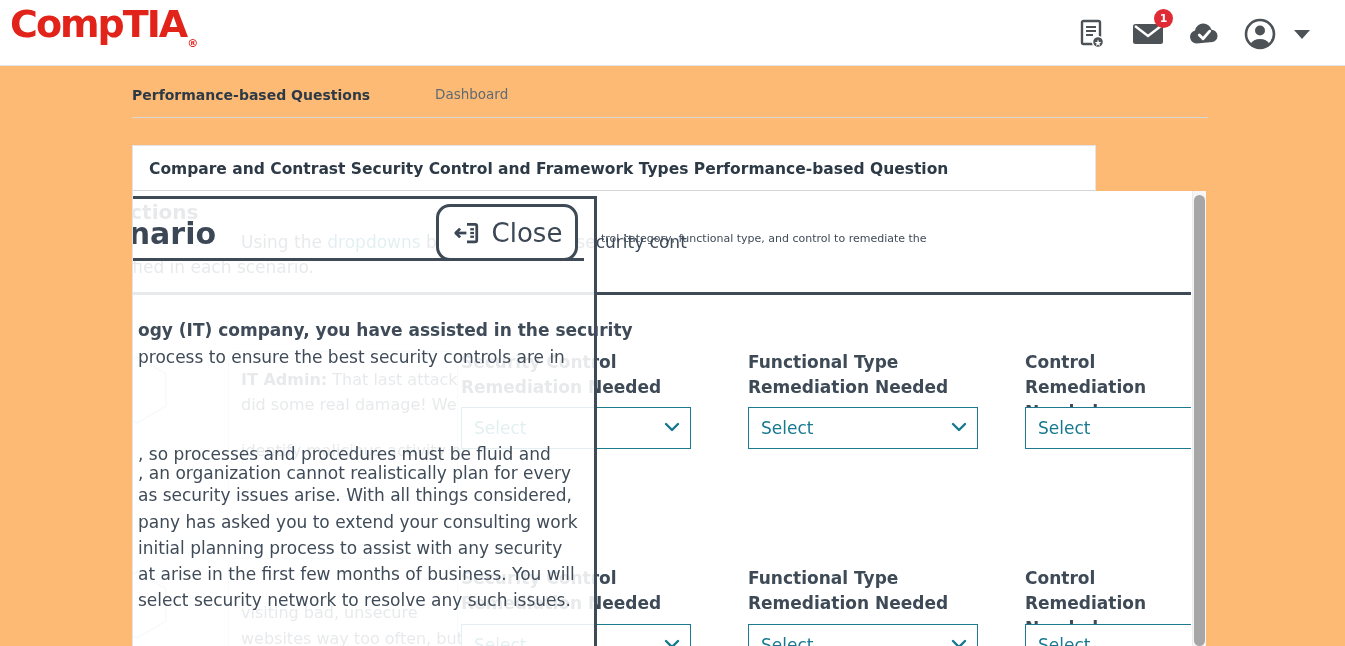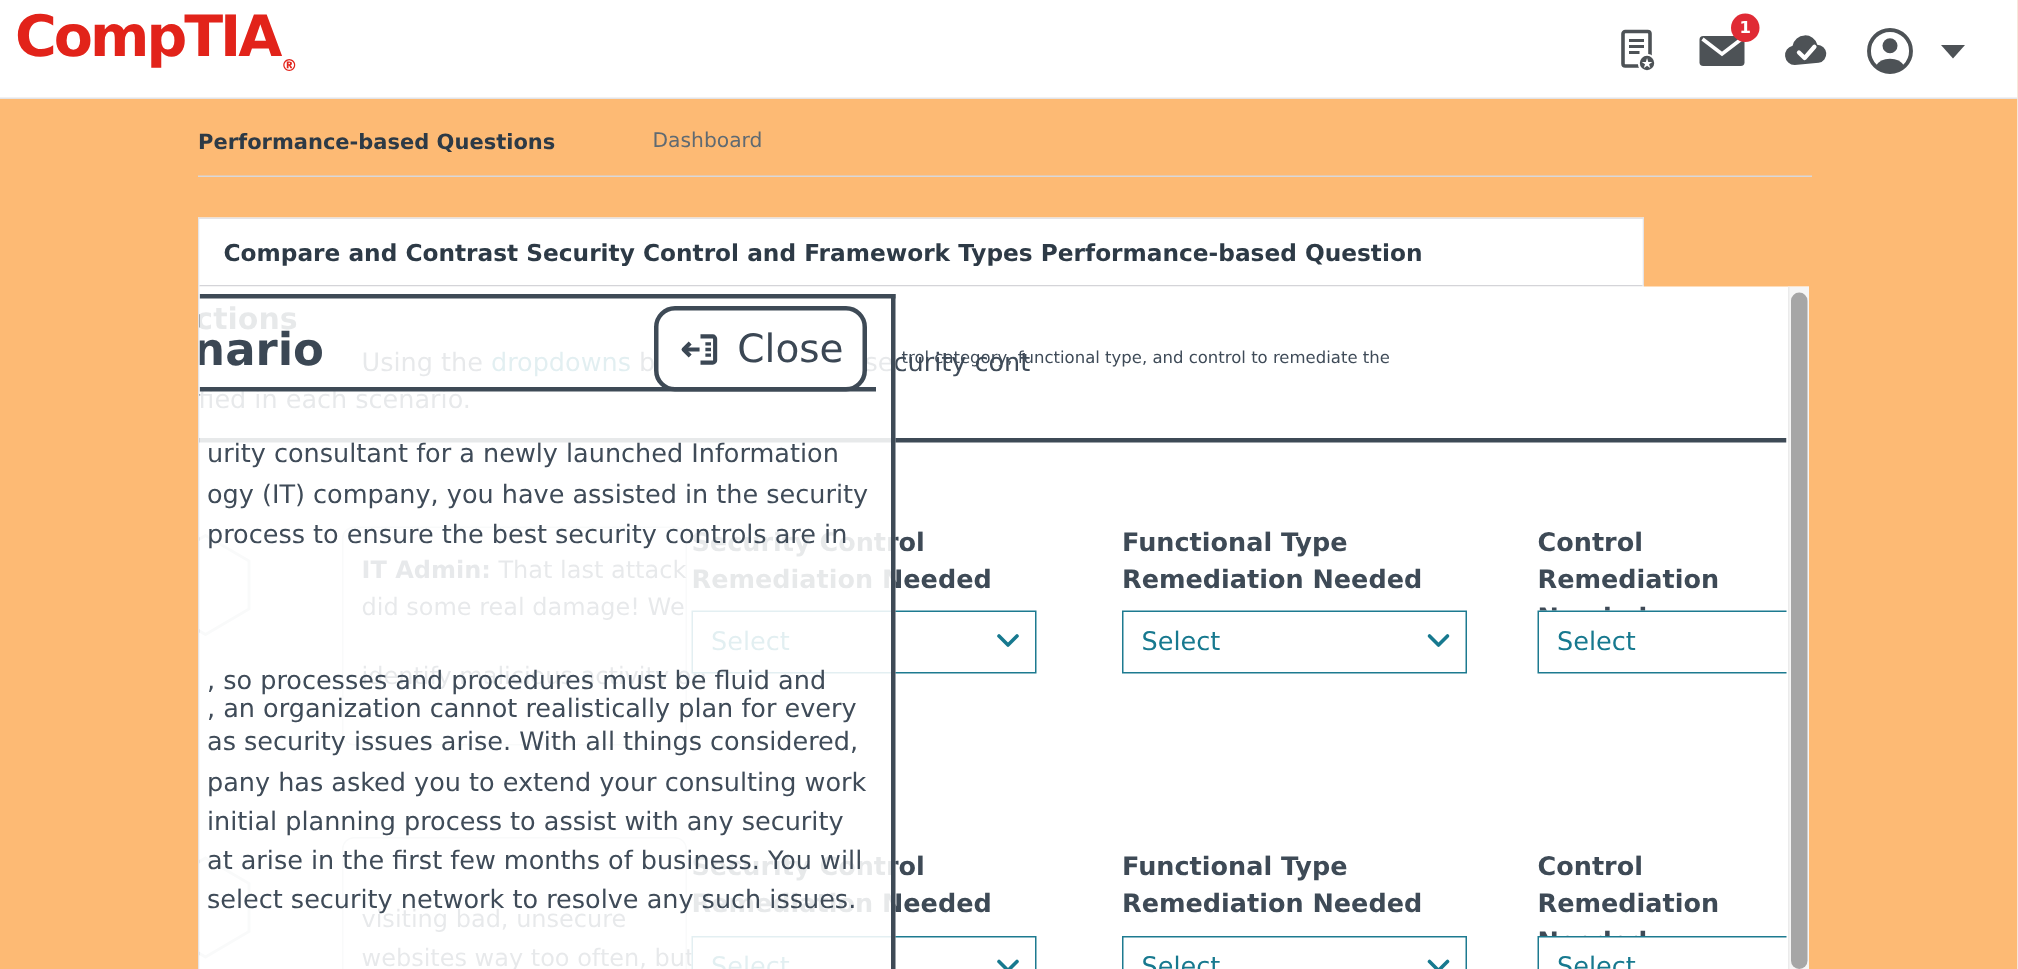--- a/index.html
+++ b/index.html
@@ -201,22 +201,21 @@
             <svg width="30" height="30" viewBox="0 0 24 24">
               <path d="M12 5 h6.5 a1.3 1.3 0 0 1 1.3 1.3 v11.4 a1.3 1.3 0 0 1 -1.3 1.3 H12" fill="none" stroke="#3b4754" stroke-width="2.2"></path>
               <line x1="14.6" y1="9" x2="17.6" y2="9" stroke="#3b4754" stroke-width="1.8"></line>
               <line x1="14.6" y1="12" x2="17.6" y2="12" stroke="#3b4754" stroke-width="1.8"></line>
               <line x1="14.6" y1="15" x2="17.6" y2="15" stroke="#3b4754" stroke-width="1.8"></line>
               <line x1="11.5" y1="12" x2="3" y2="12" stroke="#3b4754" stroke-width="2.2"></line>
               <polyline points="6.5,8.5 3,12 6.5,15.5" fill="none" stroke="#3b4754" stroke-width="2.2" stroke-linejoin="round"></polyline>
             </svg>
             <span>Close</span>
           </div>
-          <div class="m-line" style="top:94px;">urity consultant for a newly launched Information</div>
-          <div class="m-line" style="top:121px;">ogy (IT) company, you have assisted in the security</div>
+          <div class="m-line" style="top:121px;font-weight:bold;">ogy (IT) company, you have assisted in the security</div>
           <div class="m-line" style="top:148px;">process to ensure the best security controls are in</div>
           <div class="m-line" style="top:232px;margin-top:32px;">, an organization cannot realistically plan for every</div>
           <div class="m-line" style="top:245px;">, so processes and procedures must be fluid and</div>
           <div class="m-line" style="top:286px;">as security issues arise. With all things considered,</div>
           <div class="m-line" style="top:313px;">pany has asked you to extend your consulting work</div>
           <div class="m-line" style="top:339px;">initial planning process to assist with any security</div>
           <div class="m-line" style="top:365px;">at arise in the first few months of business. You will</div>
           <div class="m-line" style="top:391px;">select security network to resolve any such issues.</div>
         </div>
 

